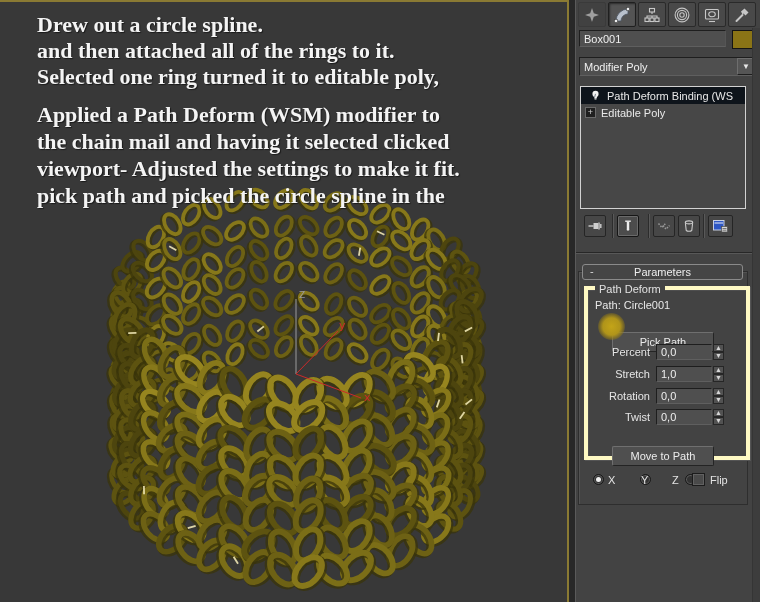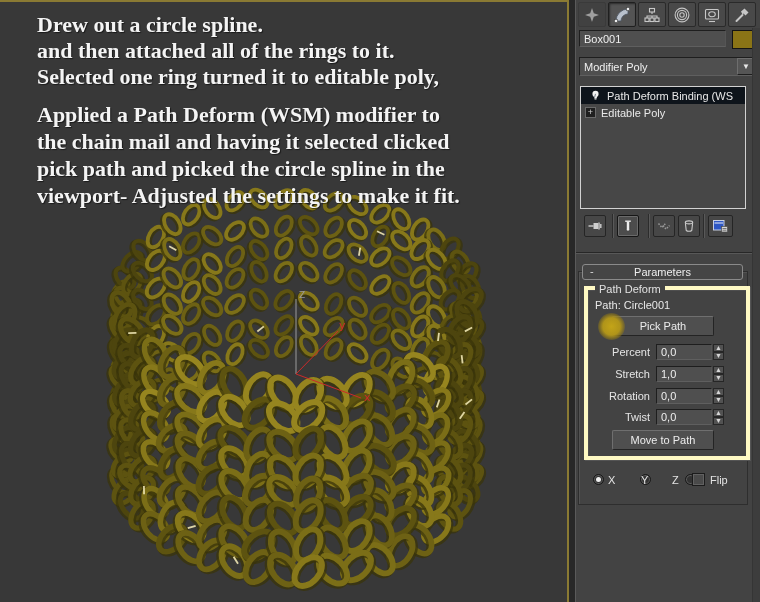--- a/index.html
+++ b/index.html
@@ -59,21 +59,21 @@
   #rollout{left:2px;top:271px;width:168px;height:232px;border:1px solid #2e2e2e;box-shadow:inset 1px 1px 0 #525252;}
   #rollhead{left:6px;top:264px;width:161px;height:16px;background:#454545;border:1px solid #8a8a8a;border-radius:3px;
             display:flex;align-items:center;justify-content:center;box-sizing:border-box;color:#eee;}
   #rollhead .minus{position:absolute;left:7px;top:0;color:#ddd;}
 
   .group{border:4px solid #fef9c3;box-shadow:1px 1px 0 #555,inset 1px 1px 0 #4f4f4f;}
   .legend{position:absolute;top:-7px;left:7px;background:#434343;padding:0 4px;color:#e2e2e2;}
 
   .mxbtn{background:#4f4f4f;border:1px solid #242424;border-top-color:#6f6f6f;border-left-color:#6f6f6f;
          border-radius:2px;color:#ececec;display:flex;align-items:center;justify-content:center;
-         font-size:11px;box-sizing:border-box;}
+         font-size:11px;box-sizing:border-box;margin-top:16px;}
 
   .spinlabel{width:74px;text-align:right;color:#e5e5e5;}
   .spinfield{left:80px;width:56px;height:16px;display:flex;align-items:center;}
   .spinner{left:137px;width:11px;height:16px;display:flex;flex-direction:column;}
   .spinner span{flex:1;background:#525252;border:1px solid #262626;color:#d6d6d6;font-size:7px;line-height:6px;
                 text-align:center;box-sizing:border-box;}
 
   .radio{width:11px;height:11px;border-radius:50%;background:#323232;border:1px solid #191919;
          box-shadow:inset 0 0 0 1px #5f5f5f;display:inline-block;position:relative;box-sizing:border-box;}
   .radio.sel::after{content:"";position:absolute;left:2px;top:2px;width:5px;height:5px;border-radius:50%;background:#f0f0f0;}
@@ -1433,22 +1433,22 @@
         </g>
       </svg>
     <div class="overlay p1">
       <div>Drew out a circle spline.</div>
       <div>and then attached all of the rings to it.</div>
       <div>Selected one ring turned it to editable poly,</div>
     </div>
     <div class="overlay p2">
       <div>Applied a Path Deform (WSM) modifier to</div>
       <div>the chain mail and having it selected clicked</div>
+      <div>viewport- Adjusted the settings to make it fit.</div>
       <div>pick path and picked the circle spline in the</div>
-      <div>viewport- Adjusted the settings to make it fit.</div>
     </div>
   </div>
 
   <div id="gutter" class="abs"></div>
 
   <div id="panel" class="abs">
 
     <div class="tab abs flat" style="left:2px">
       <svg width="16" height="16" viewBox="0 0 16 16">
         <polygon points="8,1 9.8,6.2 15,8 9.8,9.8 8,15 6.2,9.8 1,8 6.2,6.2" fill="#9f9f9f"></polygon>

